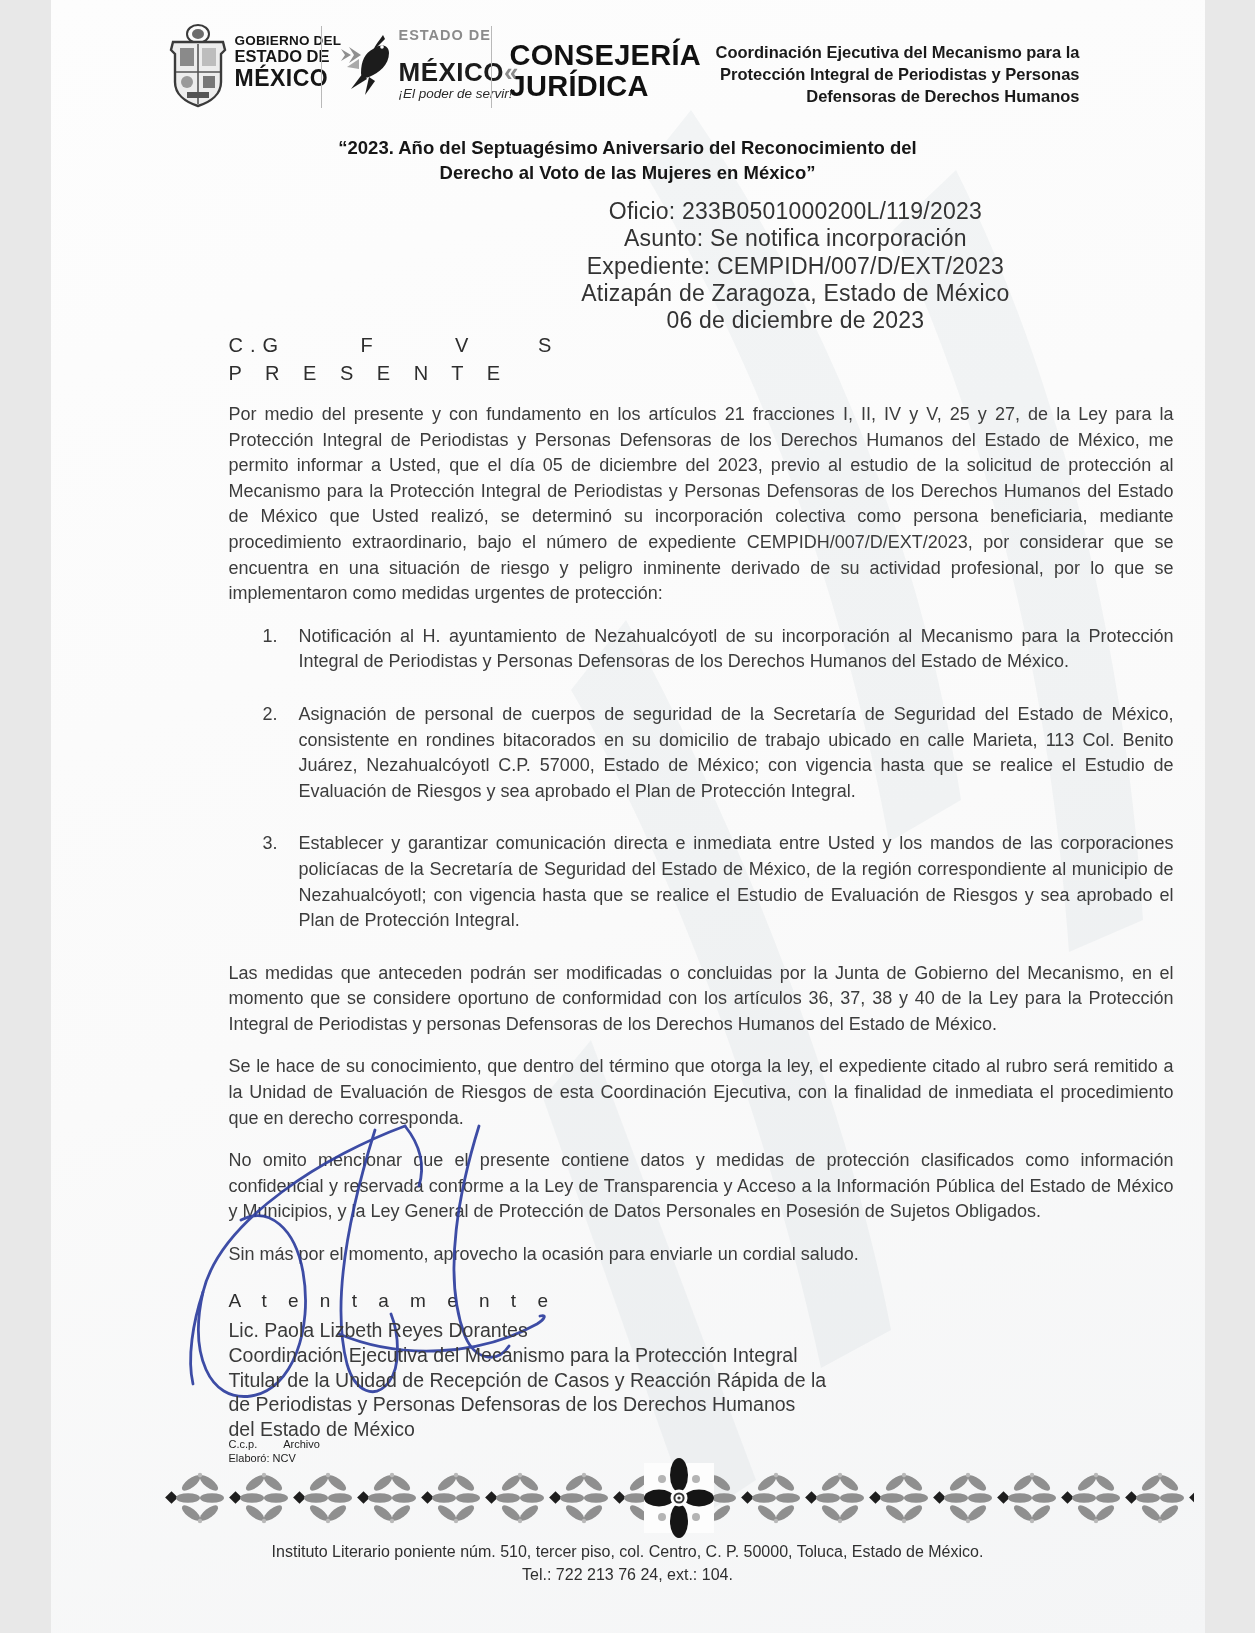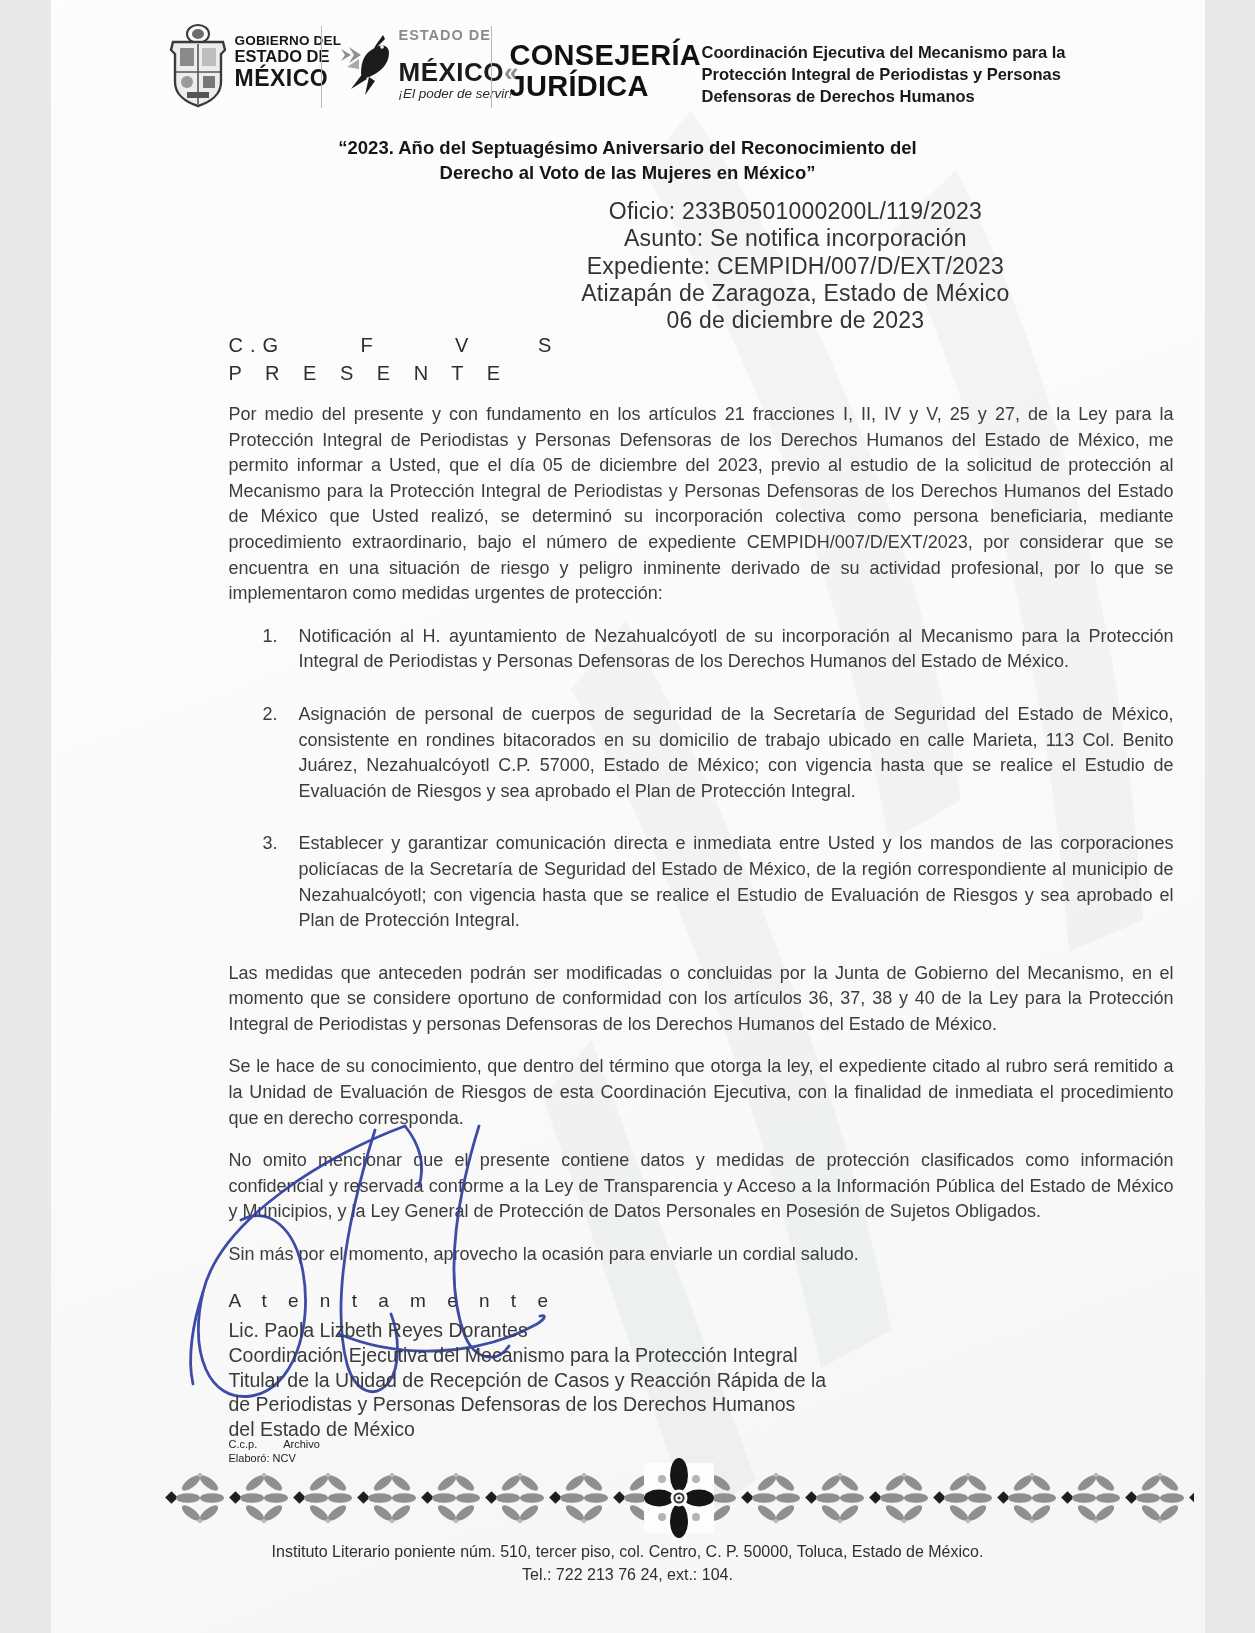--- a/index.html
+++ b/index.html
@@ -23,21 +23,21 @@
   .gob-l3{font-size:23px;letter-spacing:.5px;}
   .vdiv{position:absolute;top:8px;width:1.5px;height:82px;background:#b9b9b9;}
   .vdiv1{left:270px;} .vdiv2{left:440px;}
   .edomex{position:absolute;left:288px;top:10px;display:flex;align-items:center;gap:2px;}
   .edomex-text{line-height:1.02;}
   .edx-estado{font-size:14.5px;color:#8b8b8b;font-weight:700;letter-spacing:1px;}
   .edx-mexico{font-size:26px;color:#1c1c1c;font-weight:800;letter-spacing:.5px;margin-top:16px;}
   .edx-chev{color:#8b8b8b;font-weight:800;}
   .edx-slogan{font-size:13.5px;font-style:italic;color:#2a2a2a;margin-top:2px;}
   .consejeria{position:absolute;left:459px;top:22px;color:#111;font-weight:800;font-size:29px;line-height:1.08;letter-spacing:.3px;}
-  .coordinacion{position:absolute;right:113px;top:24px;width:390px;text-align:left;font-weight:800;font-size:16.5px;line-height:1.32;color:#1a1a1a;}
+  .coordinacion{position:absolute;right:125px;top:24px;width:390px;text-align:right;font-weight:800;font-size:16.5px;line-height:1.32;color:#1a1a1a;}
   
   .legend{position:absolute;top:136px;left:0;width:100%;text-align:center;}
   .legend span{display:inline-block;max-width:640px;font-weight:800;font-size:18.5px;line-height:1.35;color:#161616;}
   
   .refblock{position:absolute;top:198px;right:195px;text-align:center;font-size:23px;line-height:1.185;color:#333;letter-spacing:.2px;}
   
   .addressee{position:absolute;top:334px;left:178px;color:#2e2e2e;}
   .addr-name{font-size:20px;letter-spacing:7px;white-space:pre;}
   .addr-presente{font-size:20px;letter-spacing:9px;margin-top:5px;}
   

